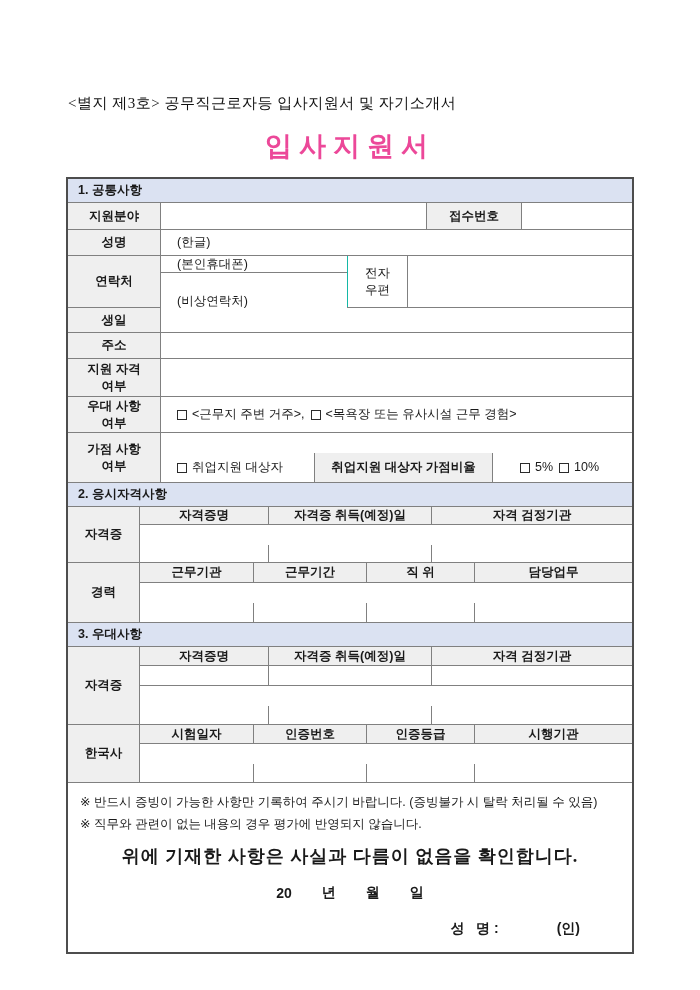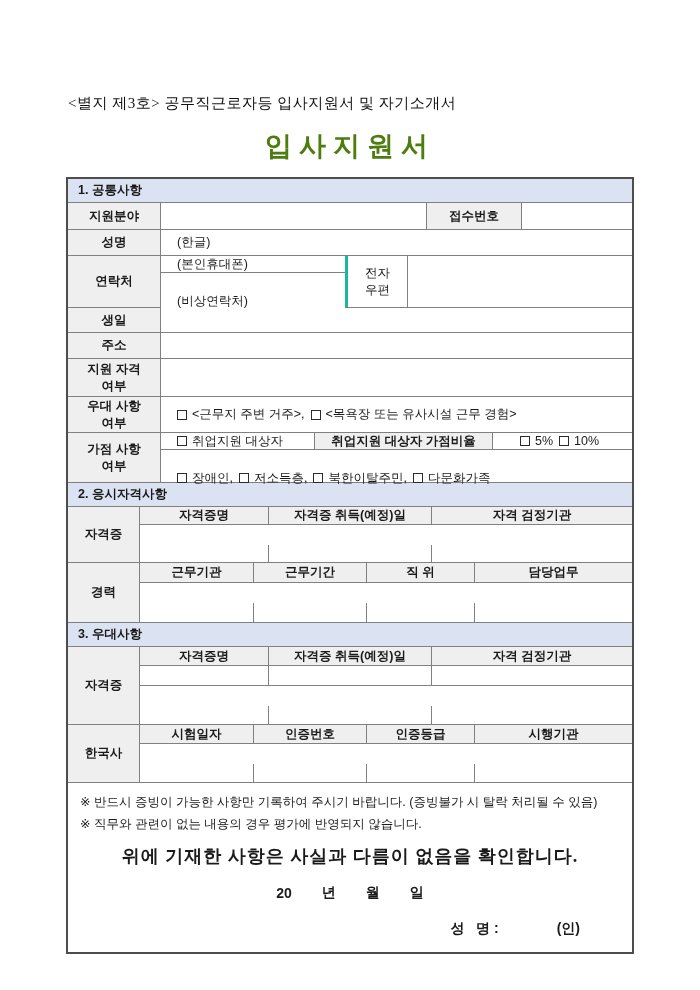--- a/index.html
+++ b/index.html
@@ -13,21 +13,21 @@
     overflow:hidden;
   }
   .doc-note {
     position:absolute; left:68px; top:94px;
     font-family:"Liberation Serif","DejaVu Serif",serif;
     font-size:15px; letter-spacing:0.5px; color:#111;
   }
   .title {
     position:absolute; left:0; top:128px; width:700px;
     text-align:center; font-size:27px; font-weight:bold;
-    letter-spacing:7px; color:#4d7c0f;
+    letter-spacing:7px; color:#ec4899;
   }
   .form {
     position:absolute; left:66px; top:177px; width:568px;
     border:2px solid #4d4d4d;
     font-size:12.5px;
   }
   .row { display:flex; border-bottom:1px solid #808080; }
   .row:last-child { border-bottom:none; }
   .cell {
     border-right:1px solid #808080;
@@ -104,21 +104,21 @@
       <div class="cell input w110"></div>
     </div>
 
     <div class="row h26">
       <div class="cell label w77">성명</div>
       <div class="cell input flex1 left">(한글)</div>
     </div>
 
     <div class="row h52">
       <div class="cell label w77">연락처</div>
-      <div class="subcol w187" style="border-right:3px solid #14b8a6;">
+      <div class="subcol w187" style="border-right:1px solid #14b8a6;">
         <div class="subrow">
           <div class="cell input flex1 left" style="border-right:none;">(본인휴대폰)</div>
         </div>
         <div class="subrow">
           <div class="cell input flex1 left" style="border-right:none;">(비상연락처)</div>
         </div>
       </div>
       <div class="cell w60">
         <span><span>전자</span><br><span>우편</span></span>
       </div>
@@ -173,40 +173,20 @@
             <span class="cb-item">
               <span class="cb"></span>
               <span>5%</span>
             </span>
             <span class="cb-item">
               <span class="cb"></span>
               <span>10%</span>
             </span>
           </div>
         </div>
-        <div class="subrow">
-          <div class="cell flex1 left">
-            <span class="cb-item">
-              <span class="cb"></span>
-              <span>장애인,</span>
-            </span>
-            <span class="cb-item">
-              <span class="cb"></span>
-              <span>저소득층,</span>
-            </span>
-            <span class="cb-item">
-              <span class="cb"></span>
-              <span>북한이탈주민,</span>
-            </span>
-            <span class="cb-item">
-              <span class="cb"></span>
-              <span>다문화가족</span>
-            </span>
-          </div>
-        </div>
       </div>
     </div>
 
     <div class="sec-header">2. 응시자격사항</div>
 
     <div class="row h56">
       <div class="cell label w72">자격증</div>
       <div class="subcol flex1">
         <div class="subrow">
           <div class="cell hdr w129">자격증명</div>

